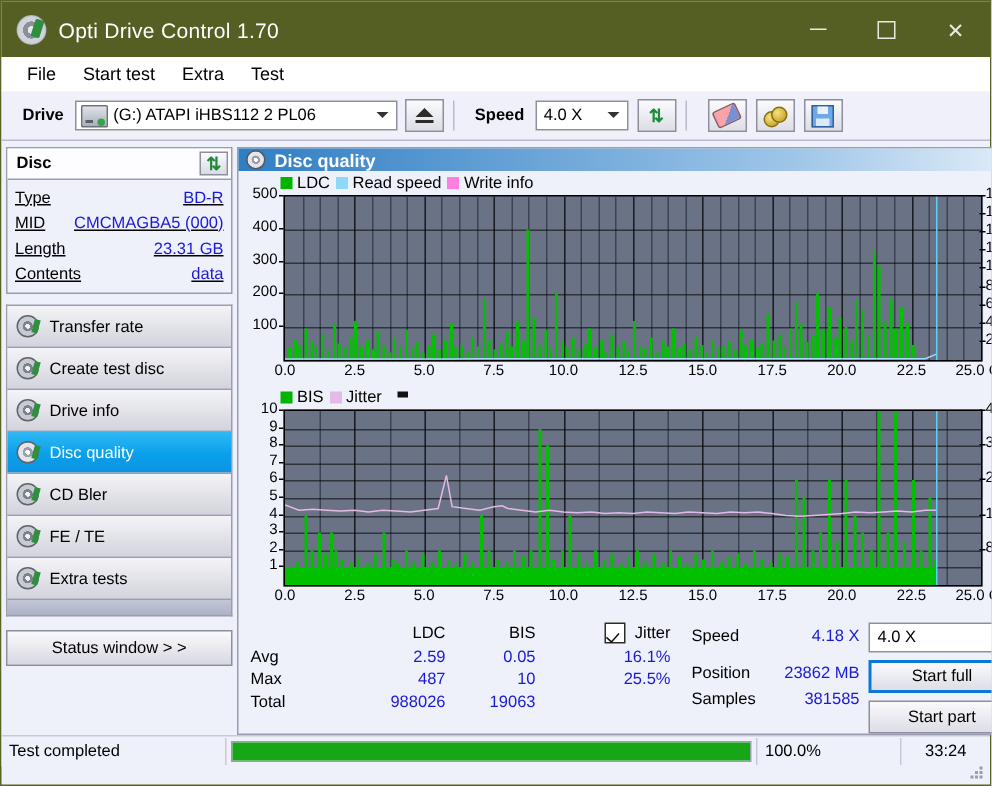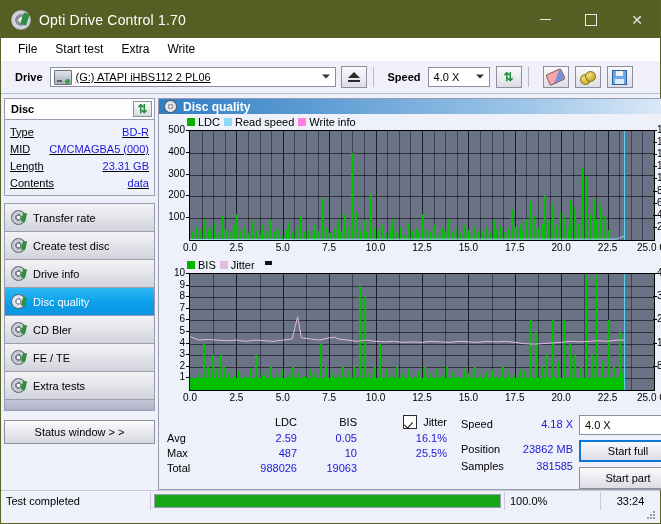--- a/index.html
+++ b/index.html
@@ -59,21 +59,21 @@
   .tb-label{font-weight:bold;font-size:11px;color:#000;margin:0 7px 0 8px;}
   .combo{
     height:20px;border:1px solid #8d8f9c;background:#fff;display:flex;align-items:center;
     font-size:11px;color:#000;box-sizing:border-box;position:relative;
   }
   .combo .chev{
     position:absolute;right:5px;top:50%;transform:translateY(-60%);
     width:0;height:0;border-left:4px solid transparent;border-right:4px solid transparent;
     border-top:4px solid #333;
   }
-  #drive-combo{width:286px;padding-left:3px;text-decoration:underline;}
+  #drive-combo{width:215px;padding-left:3px;}
   .drive-ico{
     width:16px;height:13px;margin-right:4px;flex:0 0 auto;
     background:linear-gradient(#dfe3ea,#a9b0bb);
     border:1px solid #6a7079;border-radius:1px;position:relative;
   }
   .drive-ico:after{content:"";position:absolute;left:2px;bottom:2px;width:5px;height:2px;background:#5b6068;}
   .drive-ico:before{content:"";position:absolute;right:1px;bottom:0px;width:5px;height:5px;border-radius:50%;background:#3aa14a;}
   .tb-btn{
     width:26px;height:22px;border:1px solid #8d8f9c;background:linear-gradient(#fbfbfd,#dcdde6);
     display:flex;align-items:center;justify-content:center;box-sizing:border-box;
@@ -240,21 +240,21 @@
       <div class="win-btn">
           <span class="cl">✕</span>
         </div>
     </div>
   </div>
 
   <div class="menubar">
     <div class="menu-item">File</div>
     <div class="menu-item">Start test</div>
     <div class="menu-item">Extra</div>
-    <div class="menu-item">Write</div>
+    <div class="menu-item">Test</div>
   </div>
 
   <div class="toolbar">
     <div class="tb-label">Drive</div>
     <div class="combo" id="drive-combo">
       <span class="drive-ico"></span>
       <span>(G:)  ATAPI iHBS112  2 PL06</span>
       <span class="chev"></span>
     </div>
     <div style="width:5px"></div>

